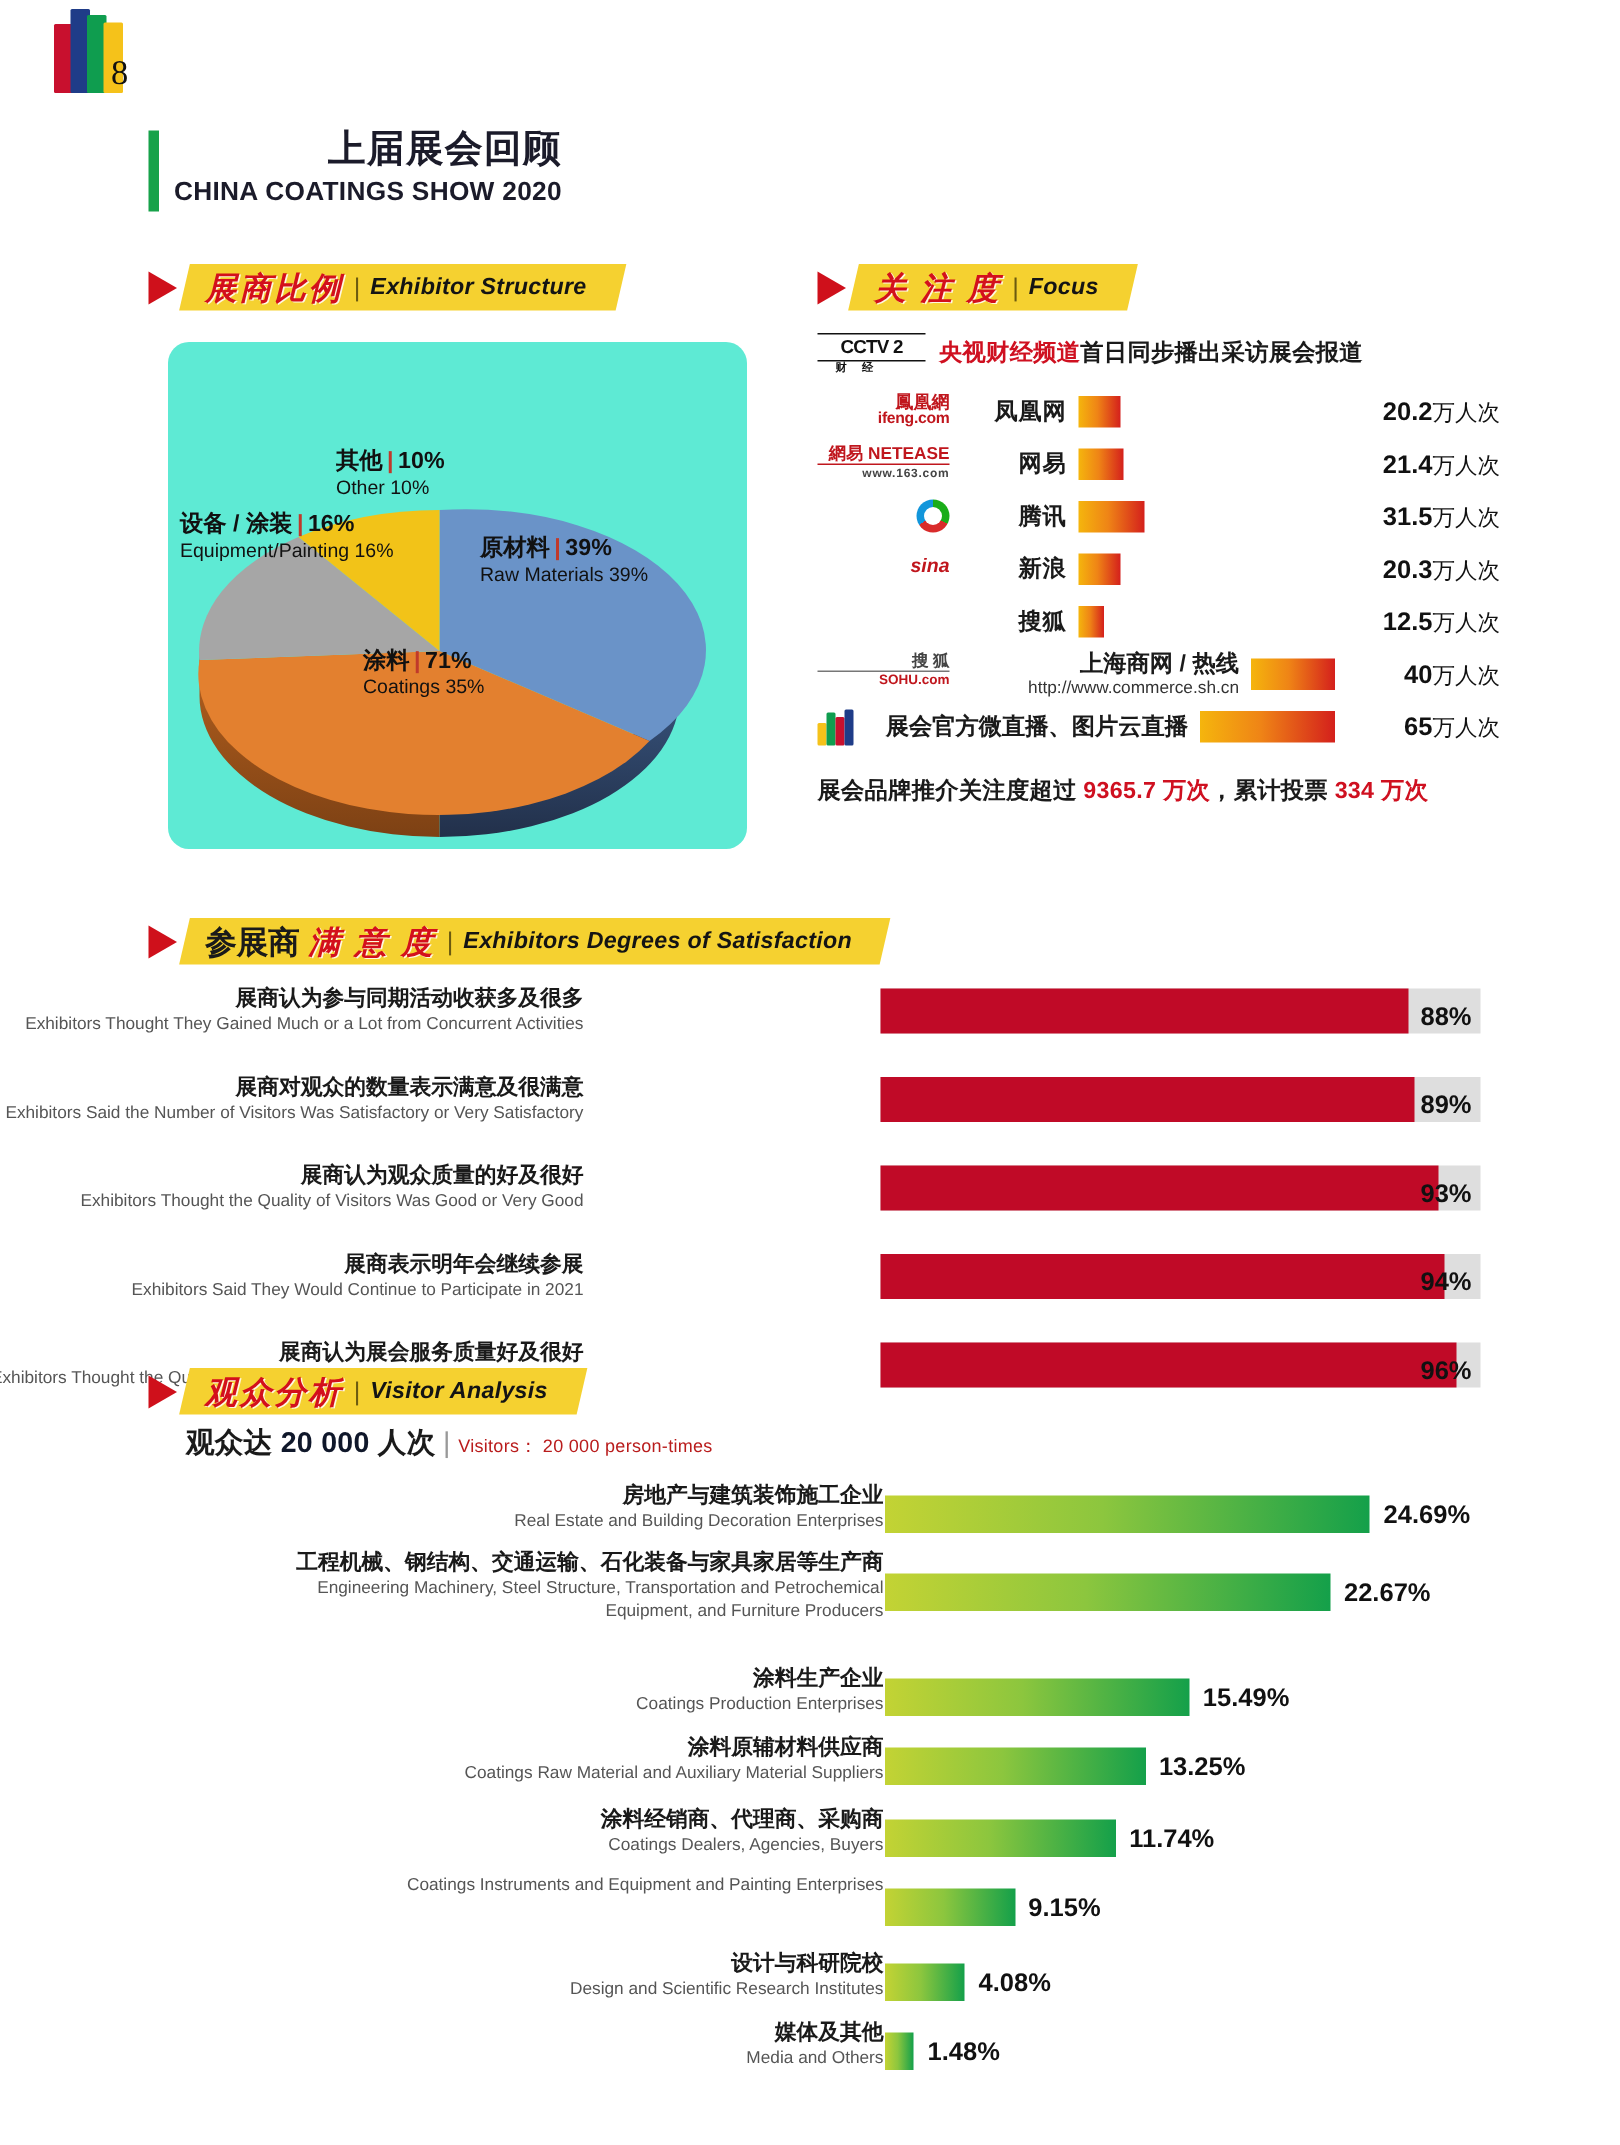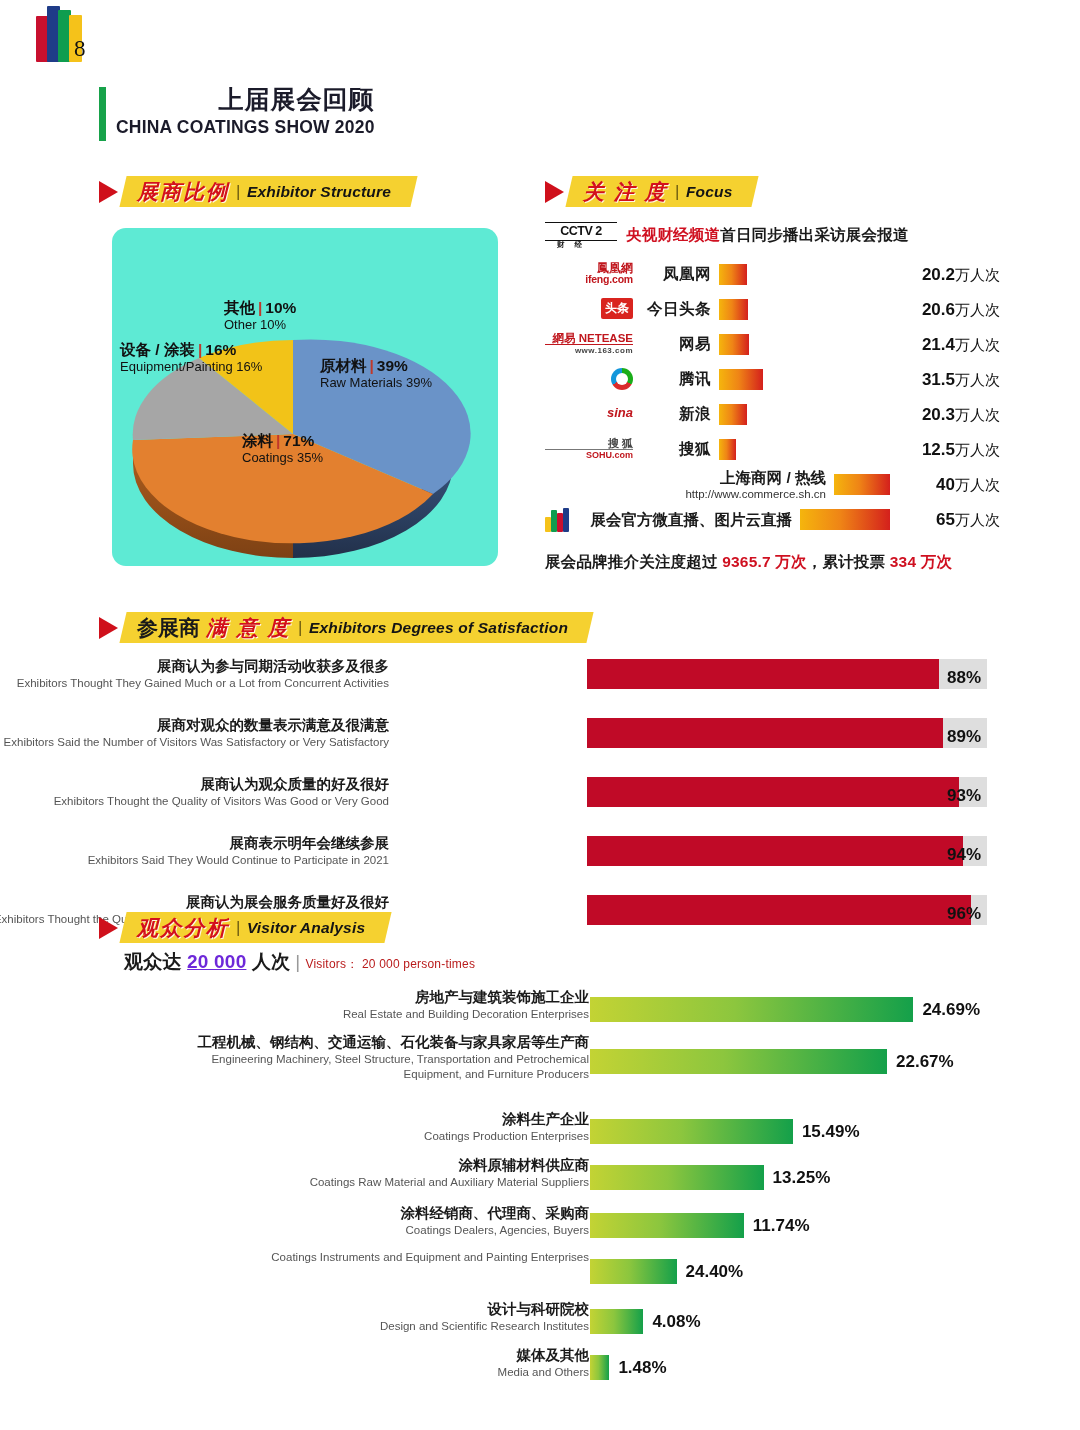--- a/index.html
+++ b/index.html
@@ -76,39 +76,39 @@
   .focus-note .red{color:#cf1020;}
   .ifeng{font-size:12px;color:#c0161d;font-weight:bold;line-height:11px;text-align:right;}
   .ifeng .r2{font-size:10.5px;letter-spacing:-.2px;}
   .toutiao{display:inline-block;background:#d9241f;color:#fff;font-size:12px;font-weight:bold;padding:2px 4px;border-radius:2px;}
   .netease{font-size:11.5px;color:#c0161d;font-weight:bold;line-height:11px;text-align:right;}
   .netease .r2{font-size:8px;color:#444;letter-spacing:.5px;border-top:1px solid #c0161d;}
   .tencent{width:22px;height:22px;border-radius:50%;display:inline-block;position:relative;
     background:conic-gradient(#1aad19 0 33%,#d92b2b 0 66%,#1296db 0 100%);}
   .tencent:after{content:"";position:absolute;left:5px;top:5px;width:12px;height:12px;border-radius:50%;background:#fff;}
   .sina{font-size:13px;color:#c0161d;font-weight:bold;font-style:italic;line-height:12px;}
-  .sohu{font-size:11px;color:#444;font-weight:bold;line-height:11px;text-align:right;}
+  .sohu{font-size:11px;color:#444;font-weight:bold;line-height:11px;text-align:right;margin-top:33px;}
   .sohu .r2{font-size:9px;color:#c0161d;border-top:1px solid #777;}
   .livelogo{width:26px;height:24px;position:relative;display:inline-block;}
   .livelogo i{position:absolute;bottom:0;width:6px;border-radius:1px;}
 
   
   .sat{position:absolute;left:99px;top:655px;width:890px;}
   .sat-row{position:relative;height:45px;margin-bottom:14px;}
   .sat-label{position:absolute;right:600px;width:470px;text-align:right;top:2px;}
   .sat-label .t1{font-size:14.5px;font-weight:bold;color:#1a1a1a;line-height:19px;}
   .sat-label .t2{font-size:11.5px;color:#555;line-height:15px;}
   .sat-track{position:absolute;left:488px;top:4px;width:400px;height:30px;background:#dedede;}
   .sat-fill{position:absolute;left:0;top:0;height:30px;background:#c00a27;}
   .sat-pct{position:absolute;right:6px;top:4px;height:30px;line-height:30px;font-size:17px;font-weight:bold;color:#111;}
 
   
   .vis{position:absolute;left:99px;top:912px;width:900px;}
   .vis-sub{margin:9px 0 0 25px;font-size:19px;color:#1a1a1a;font-weight:bold;letter-spacing:.2px;}
-  .vis-sub .big{color:#6d28d9;text-decoration:underline;}
+  .vis-sub .big{color:#0f172a;}
   .vis-sub .sep{color:#999;font-weight:normal;margin:0 5px;}
   .vis-sub .en{font-weight:normal;font-size:12px;color:#b91c1c;}
 
   .vis-list{position:relative;margin-top:20px;}
   .vis-row{position:relative;margin-bottom:5px;}
   .vis-label{position:absolute;right:410px;width:430px;text-align:right;}
   .vis-label .t1{font-size:14.5px;font-weight:bold;color:#1a1a1a;line-height:19px;}
   .vis-label .t2{font-size:11.5px;color:#555;line-height:15px;}
   .vis-bar-wrap{position:absolute;left:491px;top:2px;display:flex;align-items:center;}
   .vis-bar{height:25px;background:linear-gradient(90deg,#c3d334 0%,#8cc63e 45%,#14a04a 100%);}
@@ -209,26 +209,20 @@
 
       <div class="media-row">
         <div class="media-logo">
           <div class="ifeng">鳳凰網<div class="r2">ifeng.com</div></div>
         </div>
         <div class="media-name">凤凰网</div>
         <div class="media-bar" style="width:28px"></div>
         <div class="media-val"><b>20.2</b><span>万人次</span></div>
       </div>
 
-      <div class="media-row">
-        <div class="media-logo"><span class="toutiao">头条</span></div>
-        <div class="media-name">今日头条</div>
-        <div class="media-bar" style="width:29px"></div>
-        <div class="media-val"><b>20.6</b><span>万人次</span></div>
-      </div>
 
       <div class="media-row">
         <div class="media-logo">
           <div class="netease">網易 NETEASE<div class="r2">www.163.com</div></div>
         </div>
         <div class="media-name">网易</div>
         <div class="media-bar" style="width:30px"></div>
         <div class="media-val"><b>21.4</b><span>万人次</span></div>
       </div>
 
@@ -410,21 +404,21 @@
             <div class="vis-bar" style="width:153.8px"></div>
             <div class="vis-pct">11.74%</div>
           </div>
         </div>
         <div class="vis-row" style="position: absolute; left: 0px; top: 262px; width: 900px; height: 44px;">
           <div class="vis-label" style="top:-7px">
             <div class="t2">Coatings Instruments and Equipment and Painting Enterprises</div>
           </div>
           <div class="vis-bar-wrap">
             <div class="vis-bar" style="width:86.5px"></div>
-            <div class="vis-pct">24.40%</div>
+            <div class="vis-pct">9.15%</div>
           </div>
         </div>
         <div class="vis-row" style="position: absolute; left: 0px; top: 312px; width: 900px; height: 44px;">
           <div class="vis-label" style="top:-7px">
             <div class="t1">设计与科研院校</div>
             <div class="t2">Design and Scientific Research Institutes</div>
           </div>
           <div class="vis-bar-wrap">
             <div class="vis-bar" style="width:53.4px"></div>
             <div class="vis-pct">4.08%</div>

